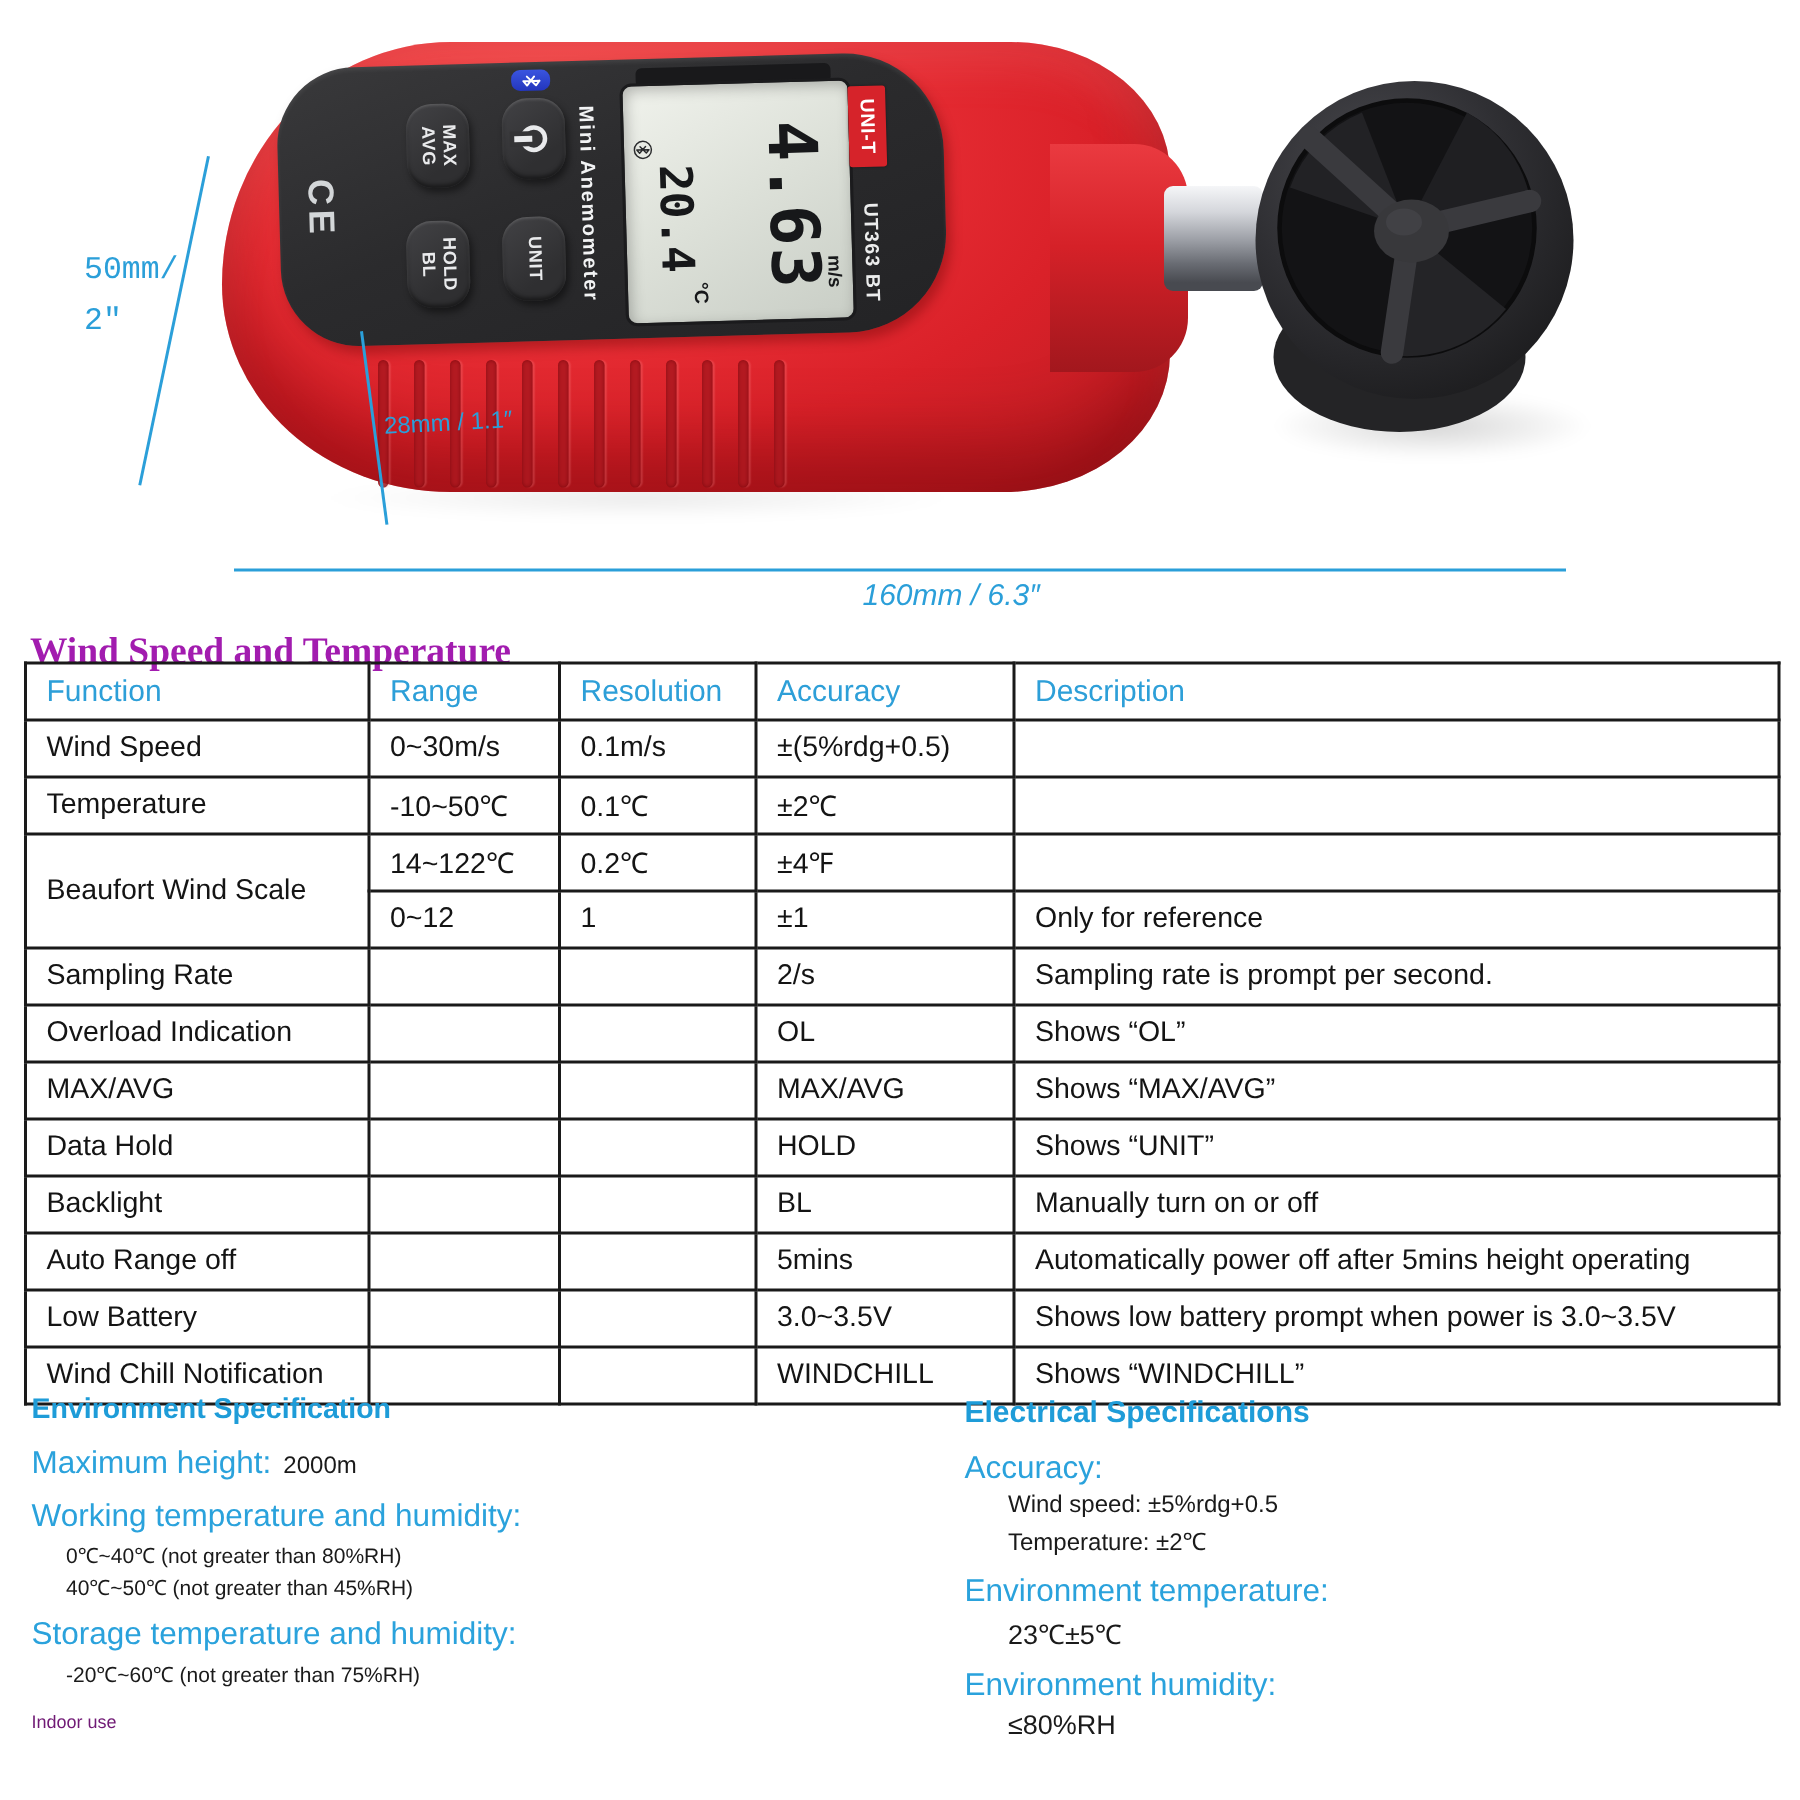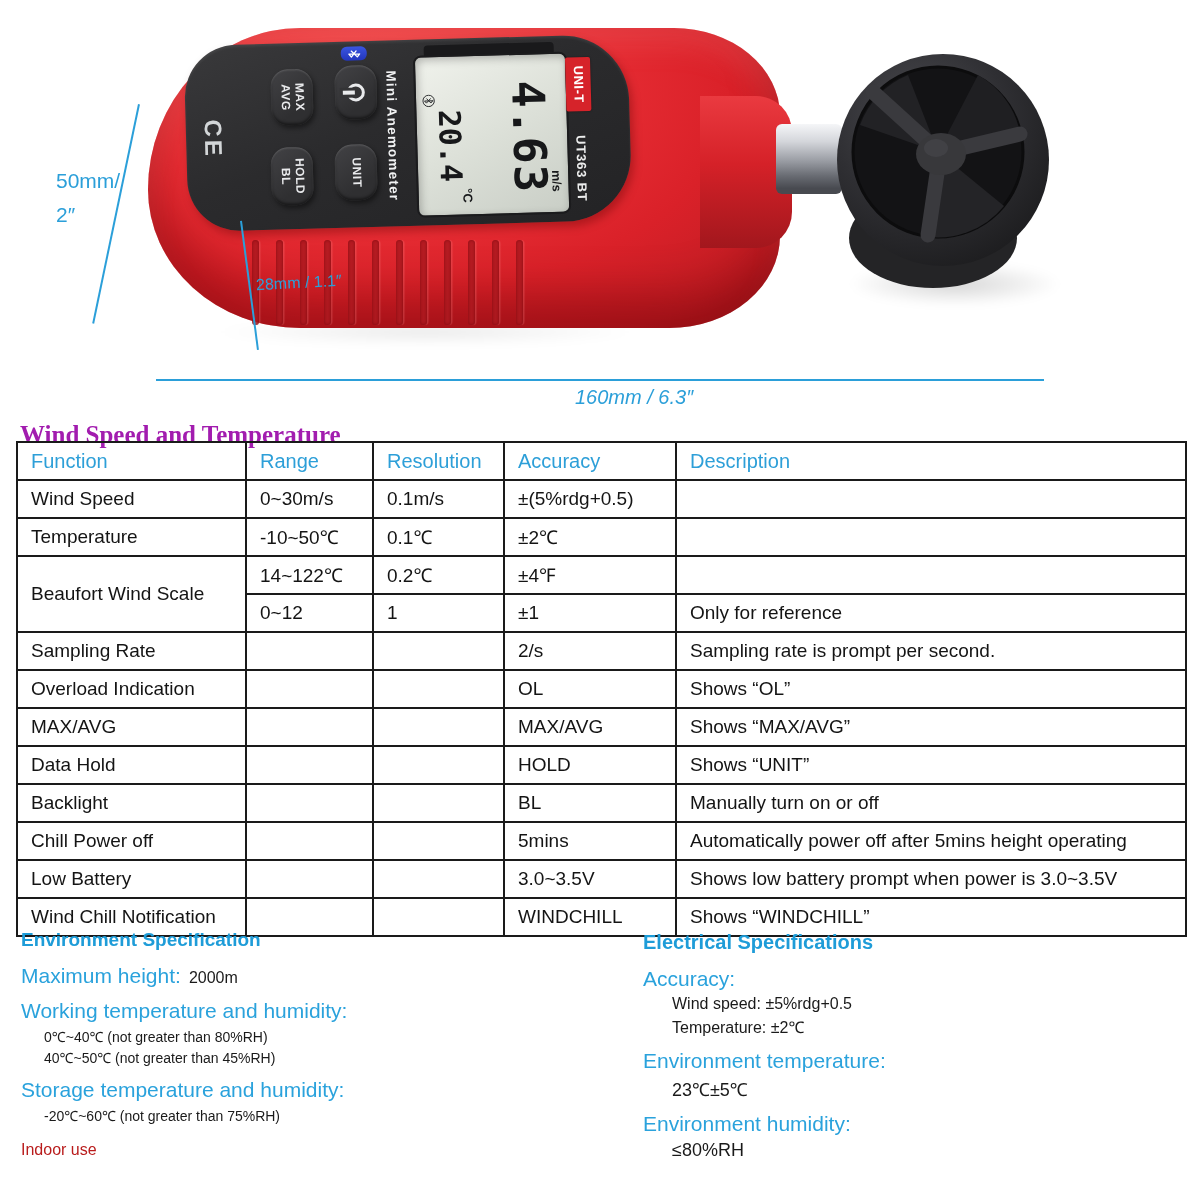--- a/index.html
+++ b/index.html
@@ -71,21 +71,21 @@
 
   .logo{position:absolute;left:381px;top:22px;width:25px;height:54px;border-radius:2px;background:#d6232a;
         box-shadow:0 0 2px rgba(0,0,0,.4);}
   .logo span{position:absolute;left:50%;top:50%;transform:translate(-50%,-50%) rotate(90deg);
         color:#ffffff;font-weight:bold;font-size:13px;letter-spacing:.5px;white-space:nowrap;}
 
   .fan{position:absolute;left:828px;top:42px;}
 
   
   .dim{position:absolute;color:#2b9fd9;}
-  .dim-50{left:56px;top:164px;font-size:21px;line-height:34px;}
+  .dim-50{left:56px;top:164px;font-size:21px;line-height:34px;font-family:Liberation Mono, monospace;}
   .dim-28{left:256px;top:274px;font-size:16px;transform:rotate(-3deg);}
   .dim-160{left:575px;top:386px;font-size:20px;font-style:italic;}
   .dimline{position:absolute;background:#2b9fd9;transform-origin:top left;}
   .dl-50{left:138px;top:104px;width:2px;height:224px;transform:rotate(11.8deg);}
   .dl-28{left:240px;top:221px;width:1.6px;height:130px;transform:rotate(-7.5deg);}
   .dl-160{left:156px;top:379px;width:888px;height:2px;}
 
   
   .sec-title{position:absolute;left:20px;top:400px;font-size:25px;font-weight:bold;color:#a21caf;font-family:Liberation Serif, serif;}
   .spec-table{position:absolute;left:16px;top:441px;width:1169px;border-collapse:collapse;table-layout:fixed;
@@ -101,21 +101,21 @@
   .env .col-title{font-size:19px;}
   .elec .col-title{font-size:20px;}
   .spec-item{margin:0 0 11px 0;}
   .spec-label{color:#2aa2dc;font-size:21px;}
   .spec-value{color:#1a1a1a;font-size:16px;margin-left:8px;}
   .env .spec-lines{margin:4px 0 0 23px;}
   .env .spec-line{color:#1a1a1a;font-size:14px;margin:2px 0;}
   .elec .spec-lines{margin:4px 0 0 29px;}
   .elec .spec-line{color:#1a1a1a;font-size:16px;margin:3px 0;}
   .elec .spec-item.lg .spec-line{font-size:18px;}
-  .env-footer{color:#b91c1c;font-size:16px;margin-top:16px;}
+  .env-footer{color:#701a75;font-size:12px;margin-top:16px;}
 </style>
 </head>
 <body>
 
 <div class="canvas">
 
   <section class="hero">
     <div class="shadow-fan"></div>
     <div class="shadow-body"></div>
 
@@ -305,21 +305,21 @@
           <td>Shows “UNIT”</td>
         </tr>
         <tr>
           <td>Backlight</td>
           <td></td>
           <td></td>
           <td>BL</td>
           <td>Manually turn on or off</td>
         </tr>
         <tr>
-          <td>Chill Power off</td>
+          <td>Auto Range off</td>
           <td></td>
           <td></td>
           <td>5mins</td>
           <td>Automatically power off after 5mins height operating</td>
         </tr>
         <tr>
           <td>Low Battery</td>
           <td></td>
           <td></td>
           <td>3.0~3.5V</td>

